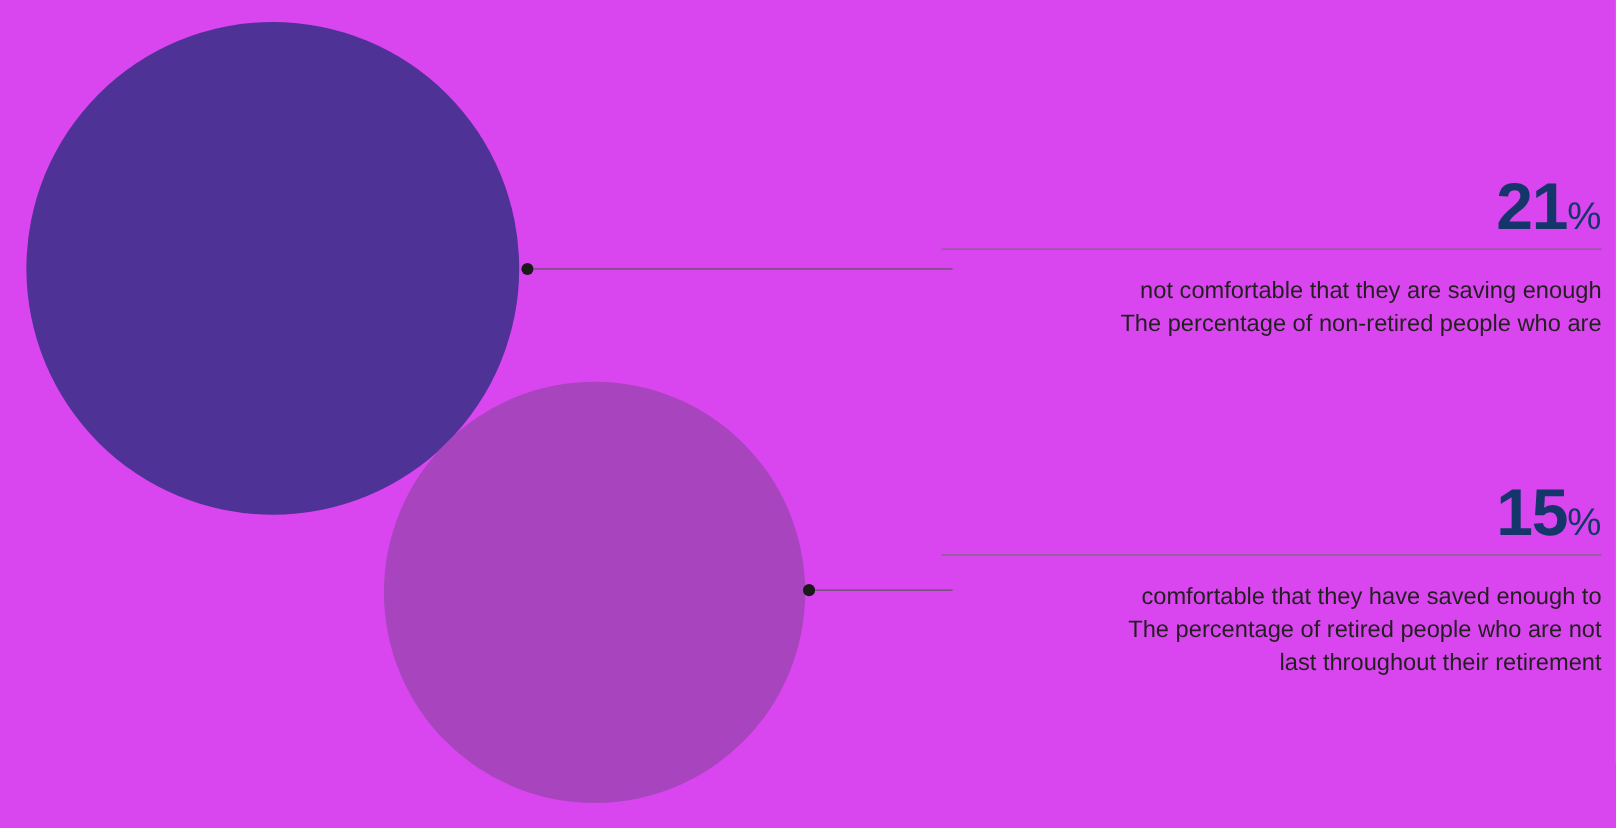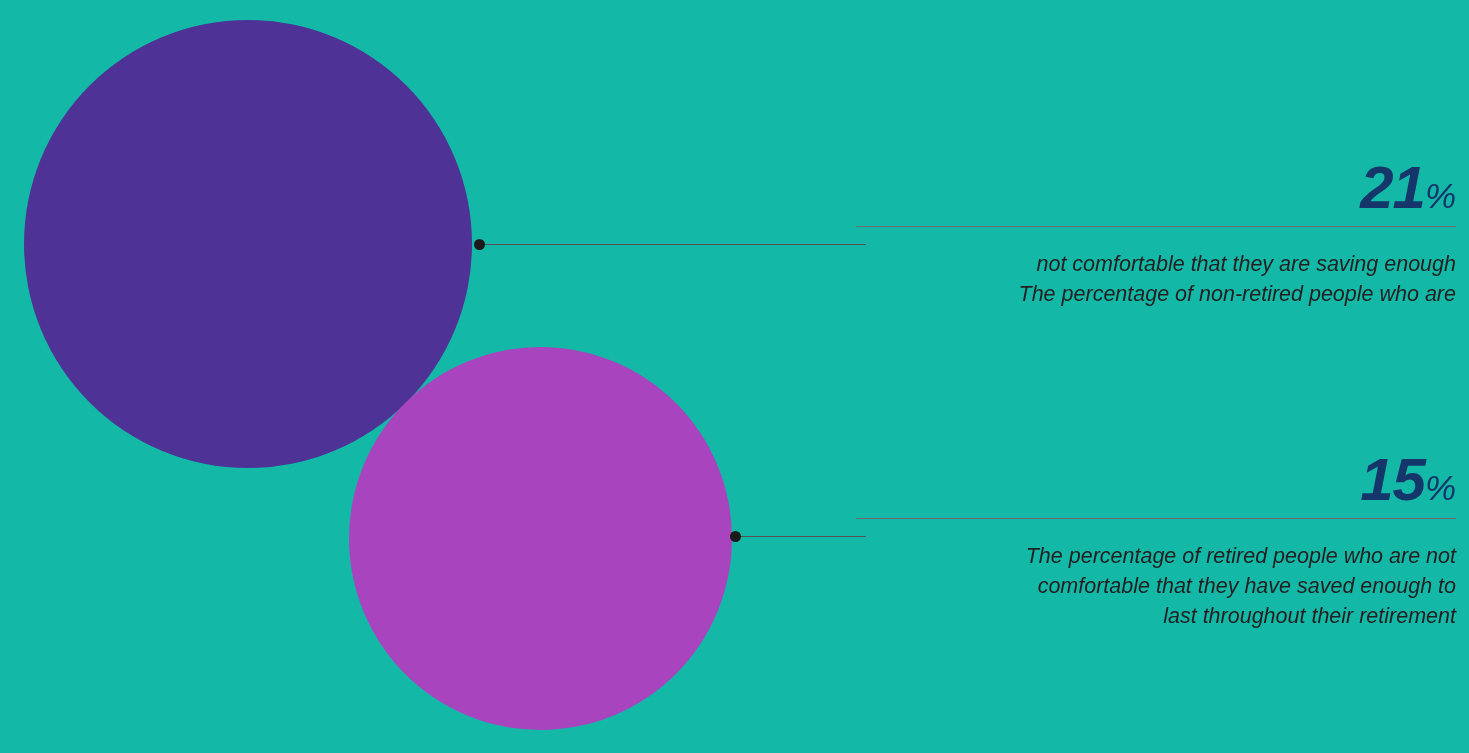--- a/index.html
+++ b/index.html
@@ -12,22 +12,21 @@
     height: 753px;
     background: #fdfdfd;
     font-family: "Liberation Sans", "DejaVu Sans", sans-serif;
     overflow: hidden;
   }
 
   #infographic {
     position: relative;
     width: 1469px;
     height: 753px;
-    background: #14b8a6;
-    font-style: italic;
+    background: #d946ef;
   }
 
   
   .bubble {
     position: absolute;
     border-radius: 50%;
   }
   #bubble-primary {
     left: 24px;
     top: 20px;
@@ -78,21 +77,21 @@
 
   
   .stat-block {
     position: absolute;
     right: 13px;
     width: 600px;
     text-align: right;
     z-index: 4;
   }
   #stat-block-1 { top: 158px; }
-  #stat-block-2 { top: 450px; }
+  #stat-block-2 { top: 436px; }
 
   .stat-figure {
     color: #14366b;
     line-height: 1;
     white-space: nowrap;
     margin: 0;
     padding: 0 0 8px 0;
   }
   .stat-value {
     font-size: 60px;
@@ -150,19 +149,19 @@
       <span class="caption-line">The percentage of non-retired people who are</span>
     </p>
   </div>
 
   <div class="stat-block" id="stat-block-2">
     <div class="stat-figure">
       <span class="stat-value">15</span><span class="stat-unit">%</span>
     </div>
     <div class="stat-rule"></div>
     <p class="stat-caption">
+      <span class="caption-line">comfortable that they have saved enough to</span>
       <span class="caption-line">The percentage of retired people who are not</span>
-      <span class="caption-line">comfortable that they have saved enough to</span>
       <span class="caption-line">last throughout their retirement</span>
     </p>
   </div>
 
 </div>
 
 </body></html>

